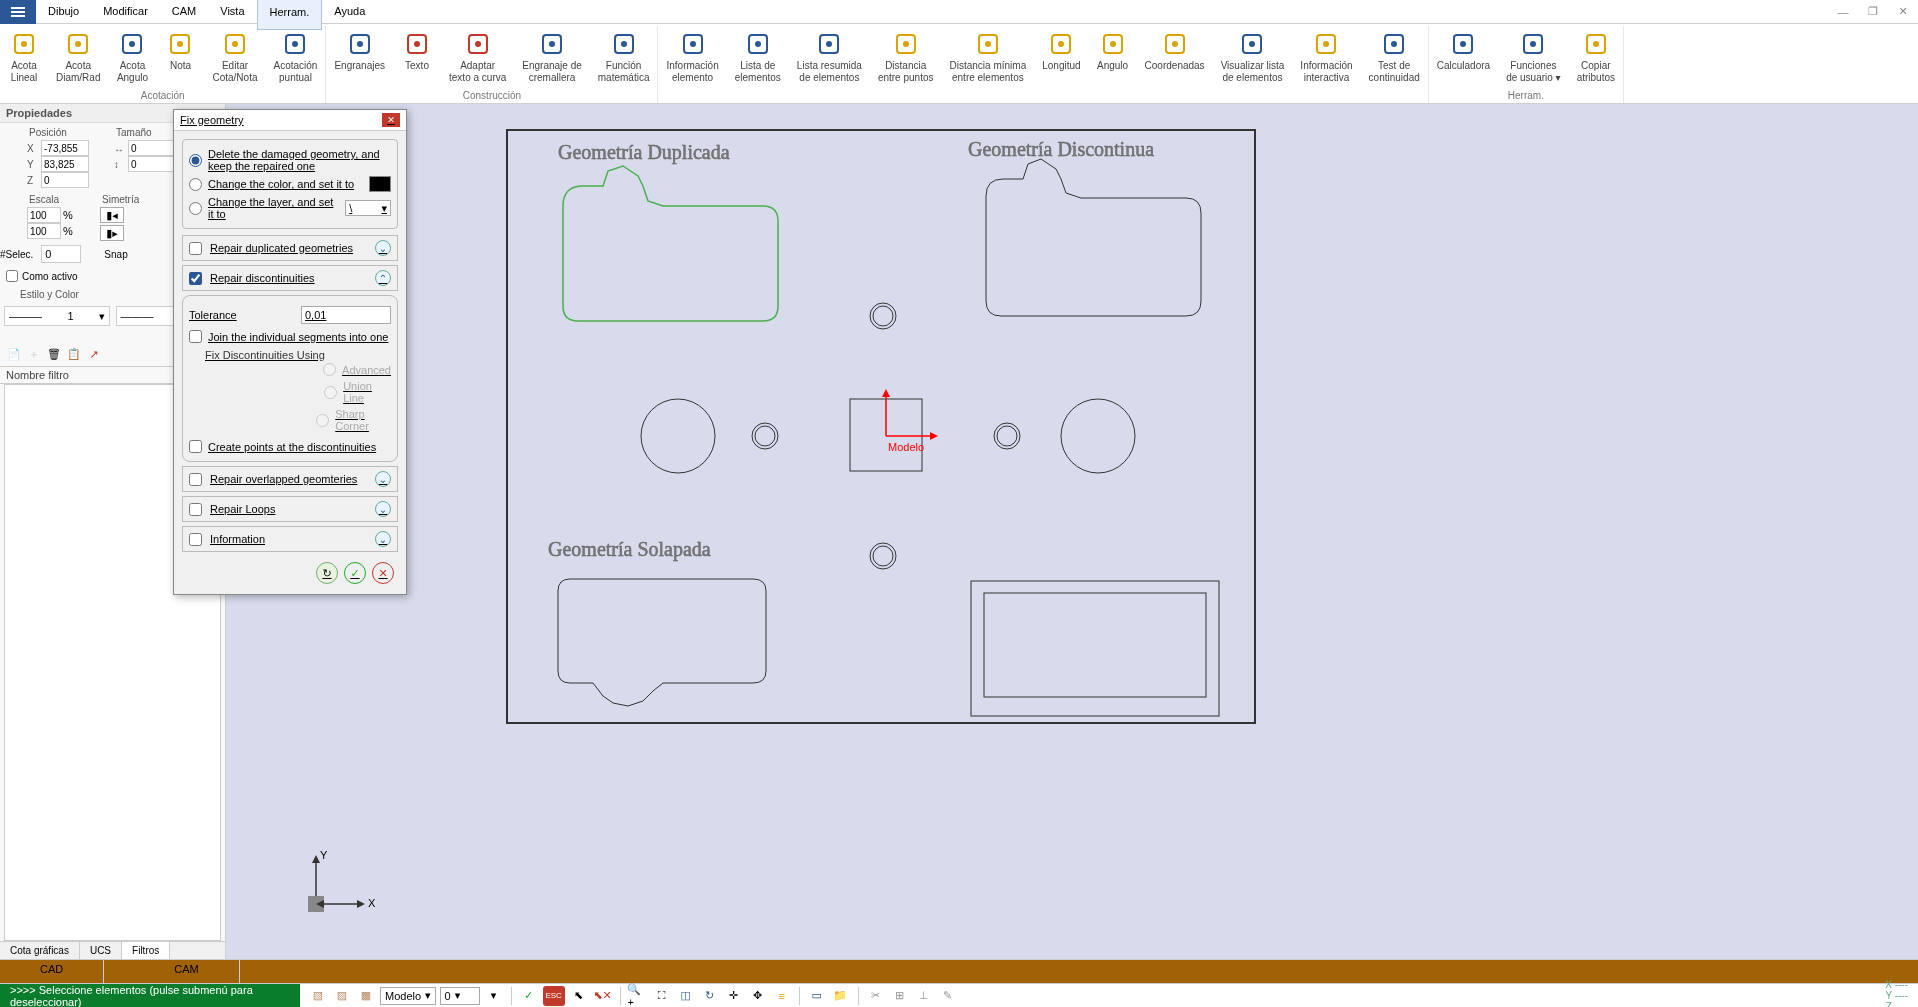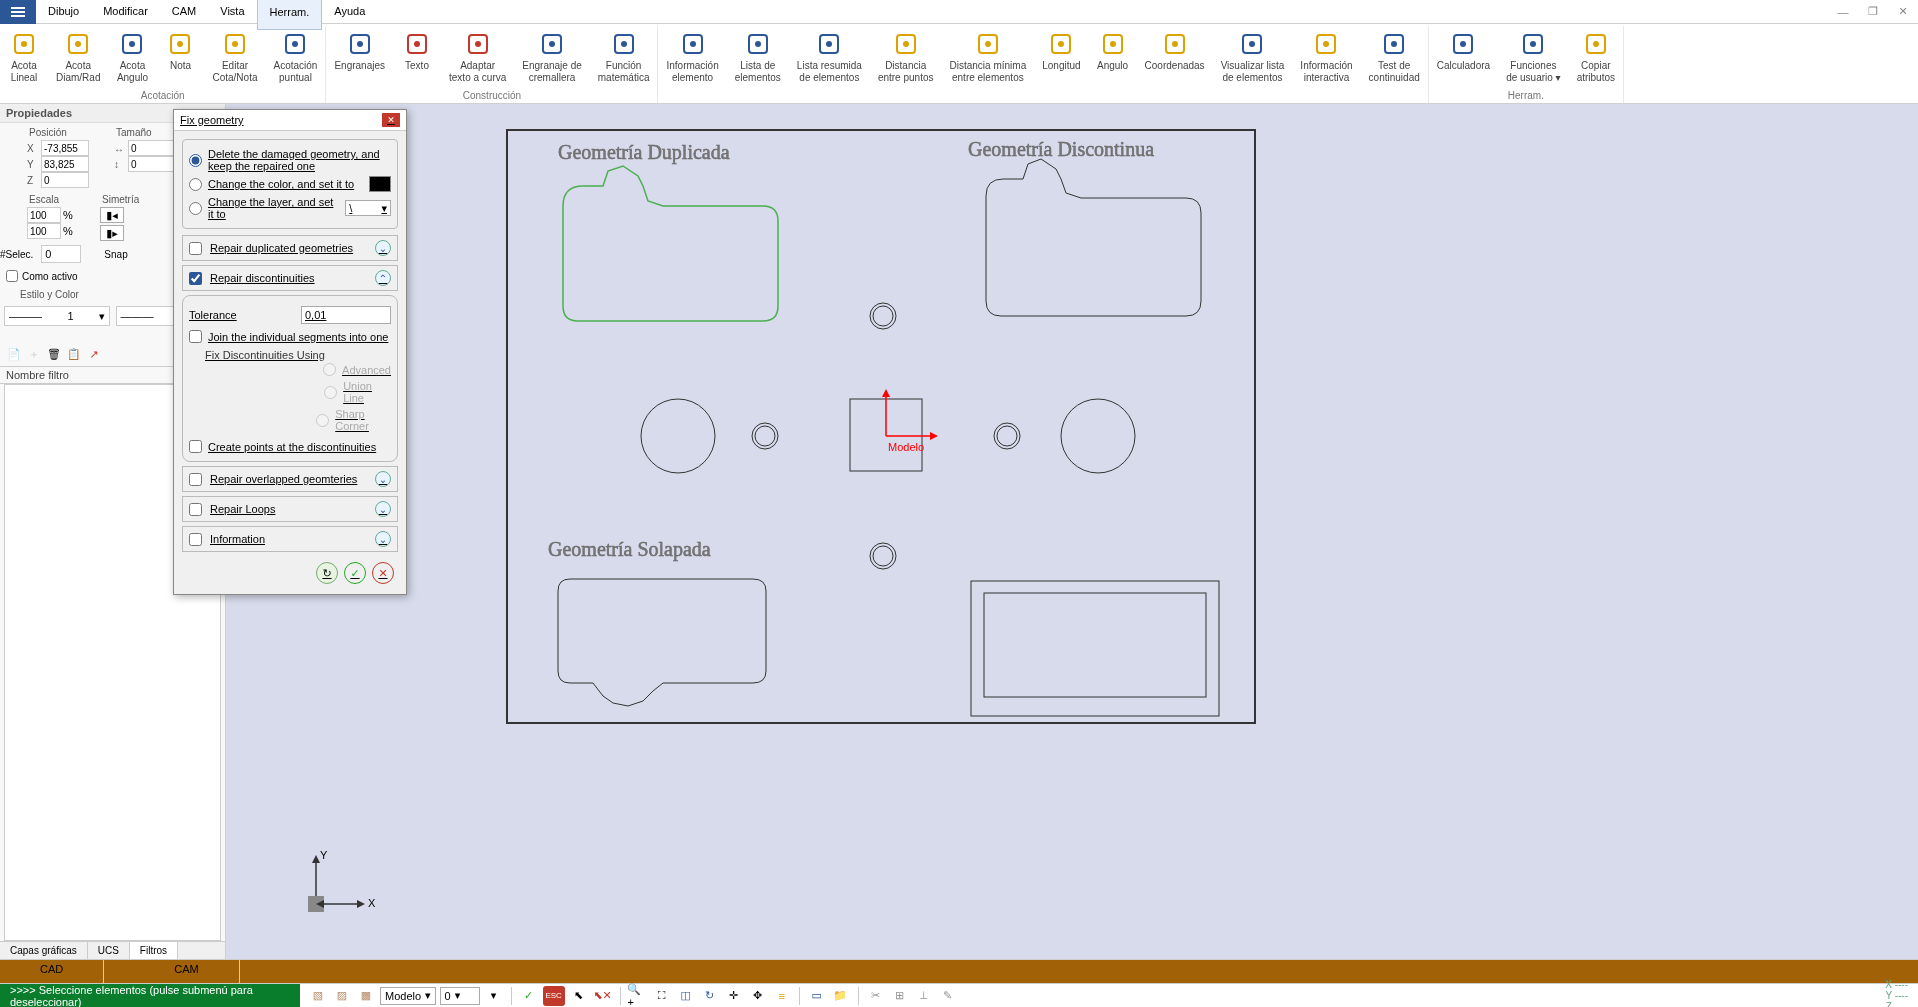--- a/index.html
+++ b/index.html
@@ -465,21 +465,21 @@
       <div class="tb-icon" style="color:#ccc">📋</div>
       <div class="tb-icon" style="color:#c0392b">↗</div>
     </div>
     <div class="filter-header">
       <div style="flex:1">Nombre filtro</div>
       <div>Act</div>
     </div>
     <div class="filter-body"></div>
 
     <div class="lp-tabs" id="lp-tabs">
-        <div class="lp-tab">Capas gráficas</div>
+        <div class="lp-tab">Cota gráficas</div>
         <div class="lp-tab">UCS</div>
         <div class="lp-tab active">Filtros</div>
       </div>
   </div>
 
   <div class="canvas-area">
     <div class="drawing-frame">
       <svg width="750" height="595">
 
         <text x="50" y="28" class="cad-text">Geometría Duplicada</text>

